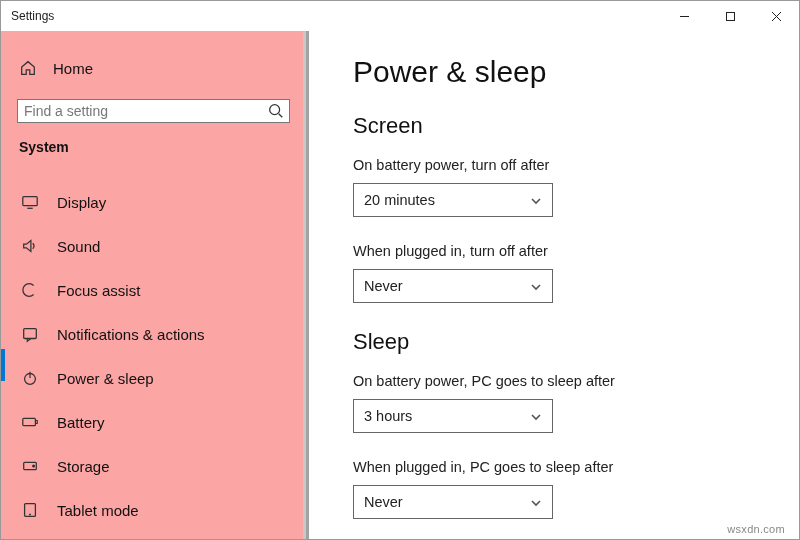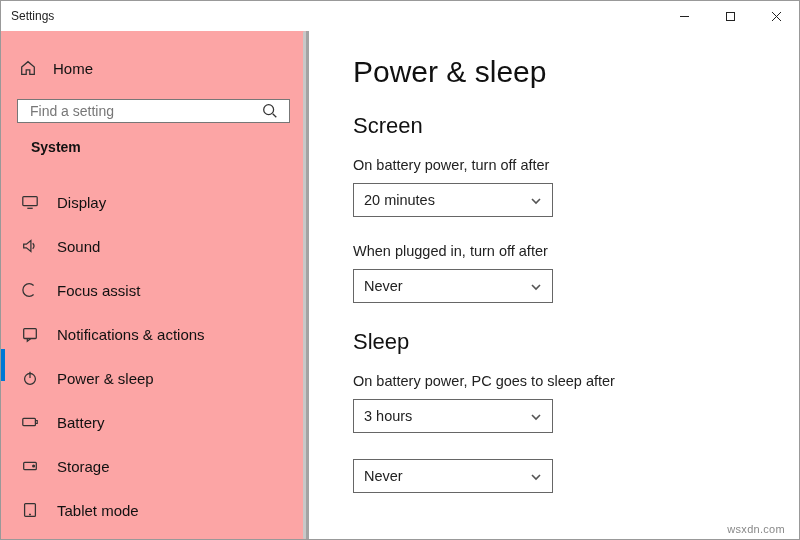--- a/index.html
+++ b/index.html
@@ -19,29 +19,29 @@
     width: 308px; background: #fca5a5; border-right: 3px solid #a3a3a3;
     display: flex; flex-direction: column; padding-top: 16px; position: relative;
   }
   .sb-scroll { position:absolute; right:0; top:0; bottom:0; width:3px; background:#c8c8c8; border-radius:2px; }
   .home-row {
     display: flex; align-items: center; height: 42px; padding-left: 18px; gap: 16px;
     font-size: 15px; color: #111;
   }
   .search {
     margin: 10px 16px 14px 16px; height: 24px; border: 1px solid #777; background:#fff;
-    display: flex; align-items: center; justify-content: space-between; padding: 0 10px;
+    display: flex; align-items: center; justify-content: space-between; padding: 0 4px;
     color: #666; font-size: 14px;
   }
   .search input {
     border: none; outline: none; flex:1; font-size: 14px; color:#333; background:transparent;
   }
   .search input::placeholder { color:#777; }
   .cat {
-    font-weight: 600; font-size: 14px; color:#111; padding: 2px 0 12px 30px;
+    font-weight: 600; font-size: 14px; color:#111; padding: 2px 0 12px 18px;
   }
   .nav { display:flex; flex-direction:column; }
   .nav-item {
     display:flex; align-items:flex-end; gap:18px; height:44px; padding-left:20px;
     font-size:15px; color:#111; position:relative;
   }
   .nav-item.selected::before {
     content:""; position:absolute; left:0; top:6px; bottom:6px; width:4px; background:#0078d4;
   }
   .ico { width:18px; height:18px; display:inline-flex; align-items:center; justify-content:center; }
@@ -211,20 +211,21 @@
       <div class="field">
         <div class="flabel">On battery power, PC goes to sleep after</div>
         <div class="dropdown">
           <span>3 hours</span>
           <span class="chev"><svg viewBox="0 0 12 12">
                 <polyline points="2,4 6,8 10,4"></polyline>
               </svg></span>
         </div>
       </div>
       <div class="field">
+        <div class="flabel">When plugged in, PC goes to sleep after</div>
         <div class="dropdown">
           <span>Never</span>
           <span class="chev"><svg viewBox="0 0 12 12">
                 <polyline points="2,4 6,8 10,4"></polyline>
               </svg></span>
         </div>
       </div>
     </div>
   </div>
   <div class="watermark">wsxdn.com</div>

